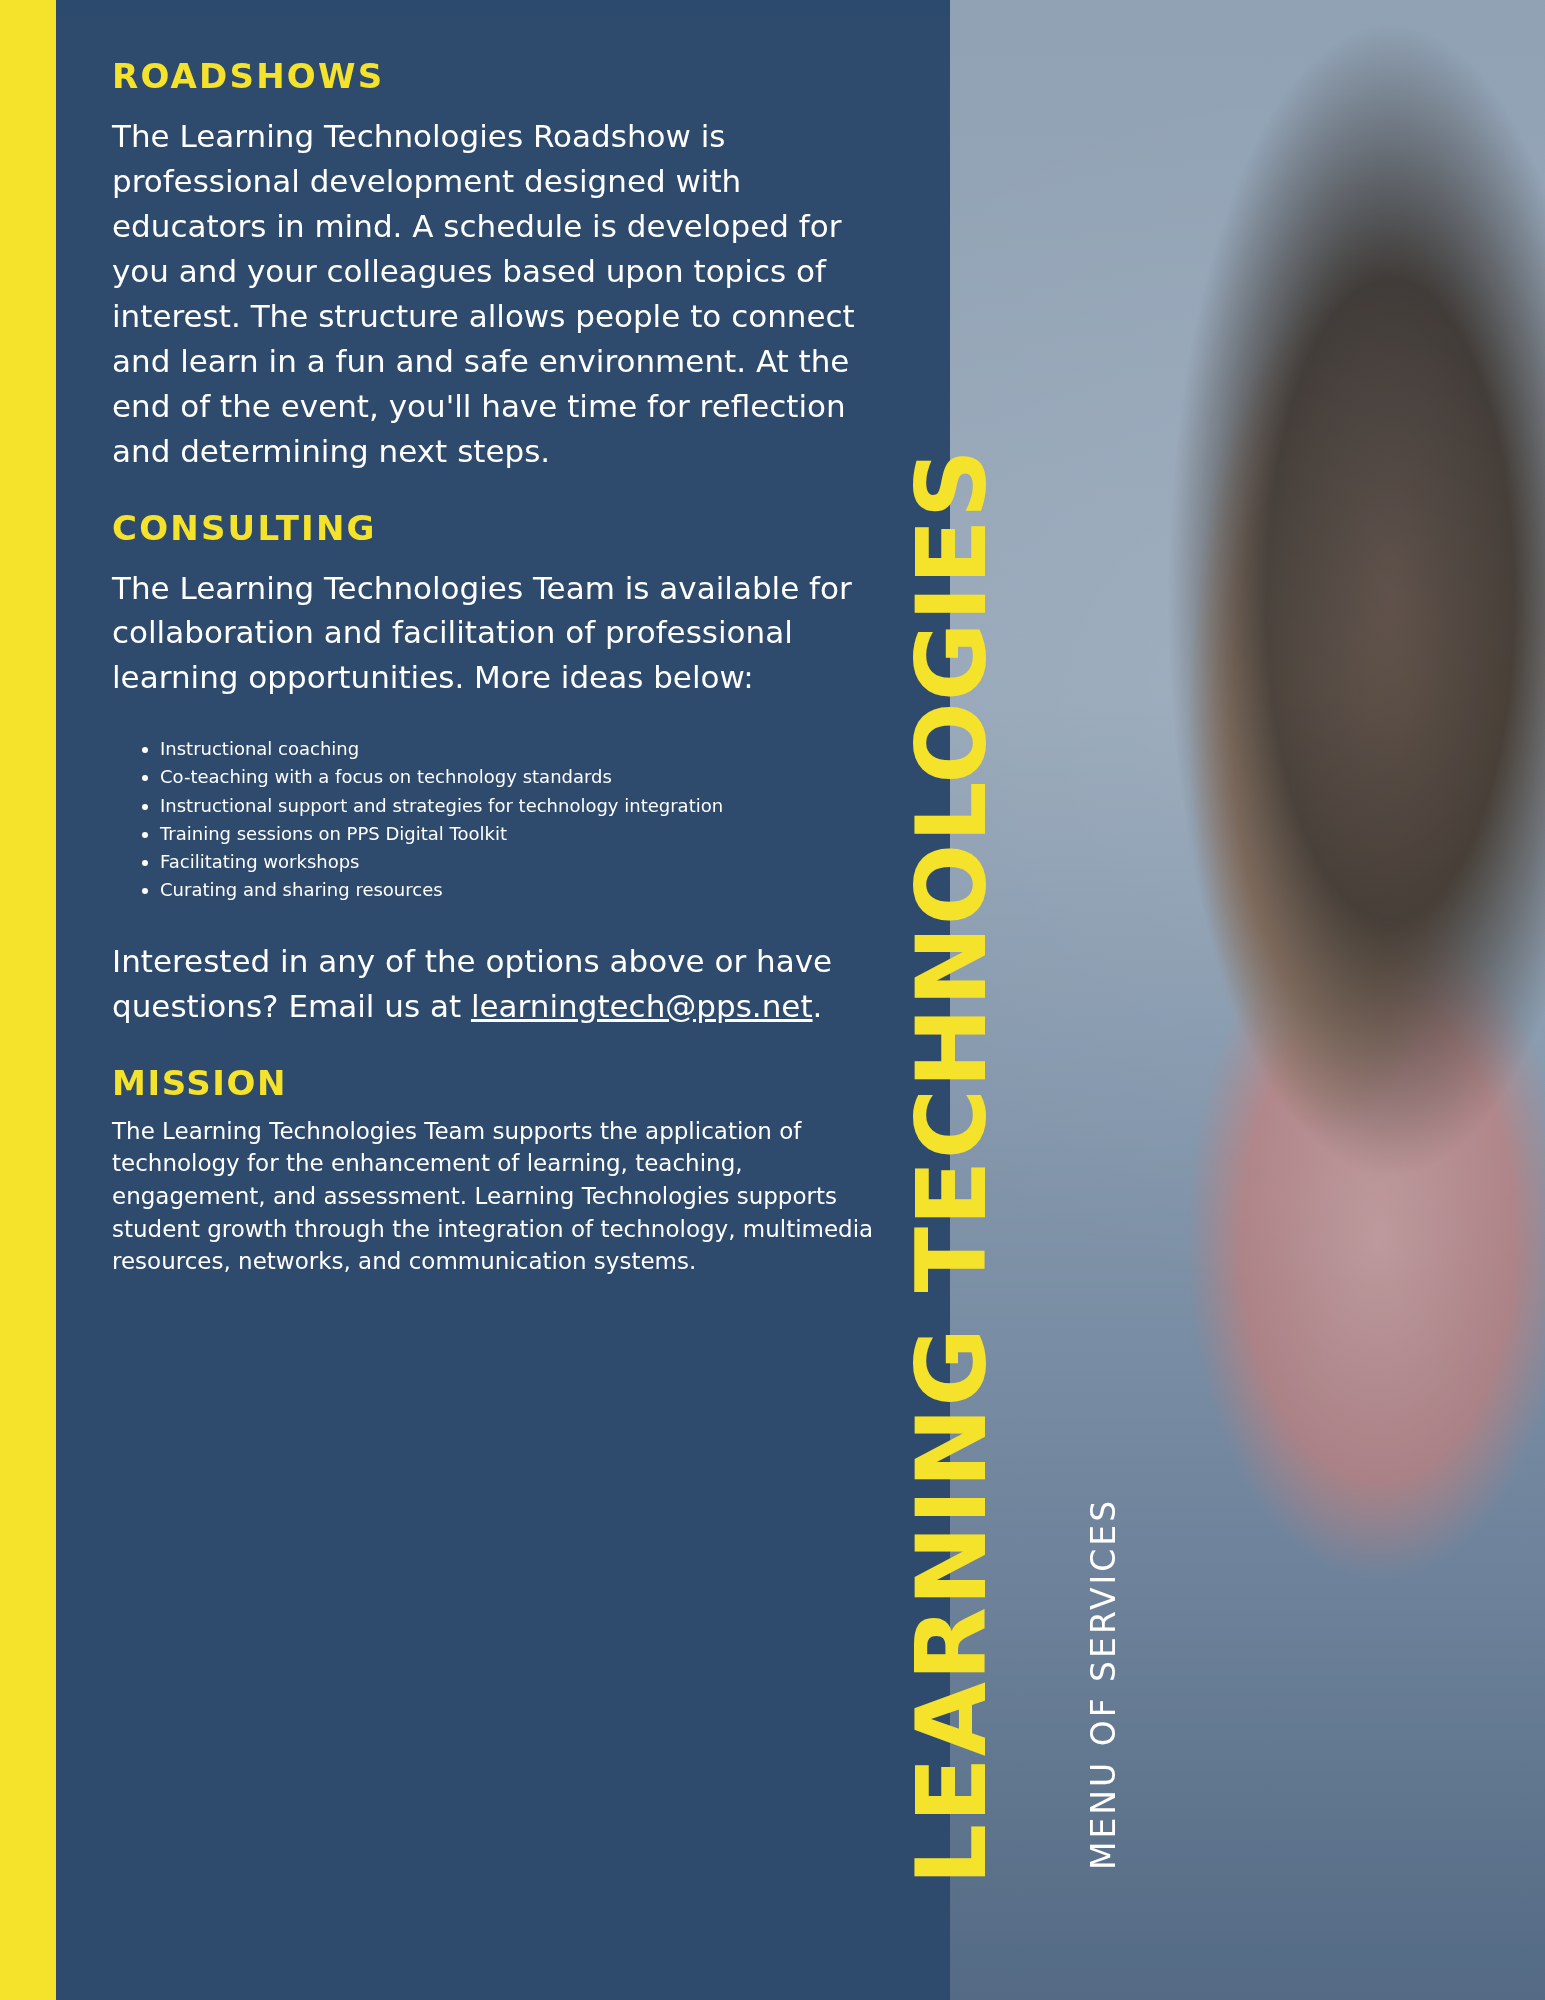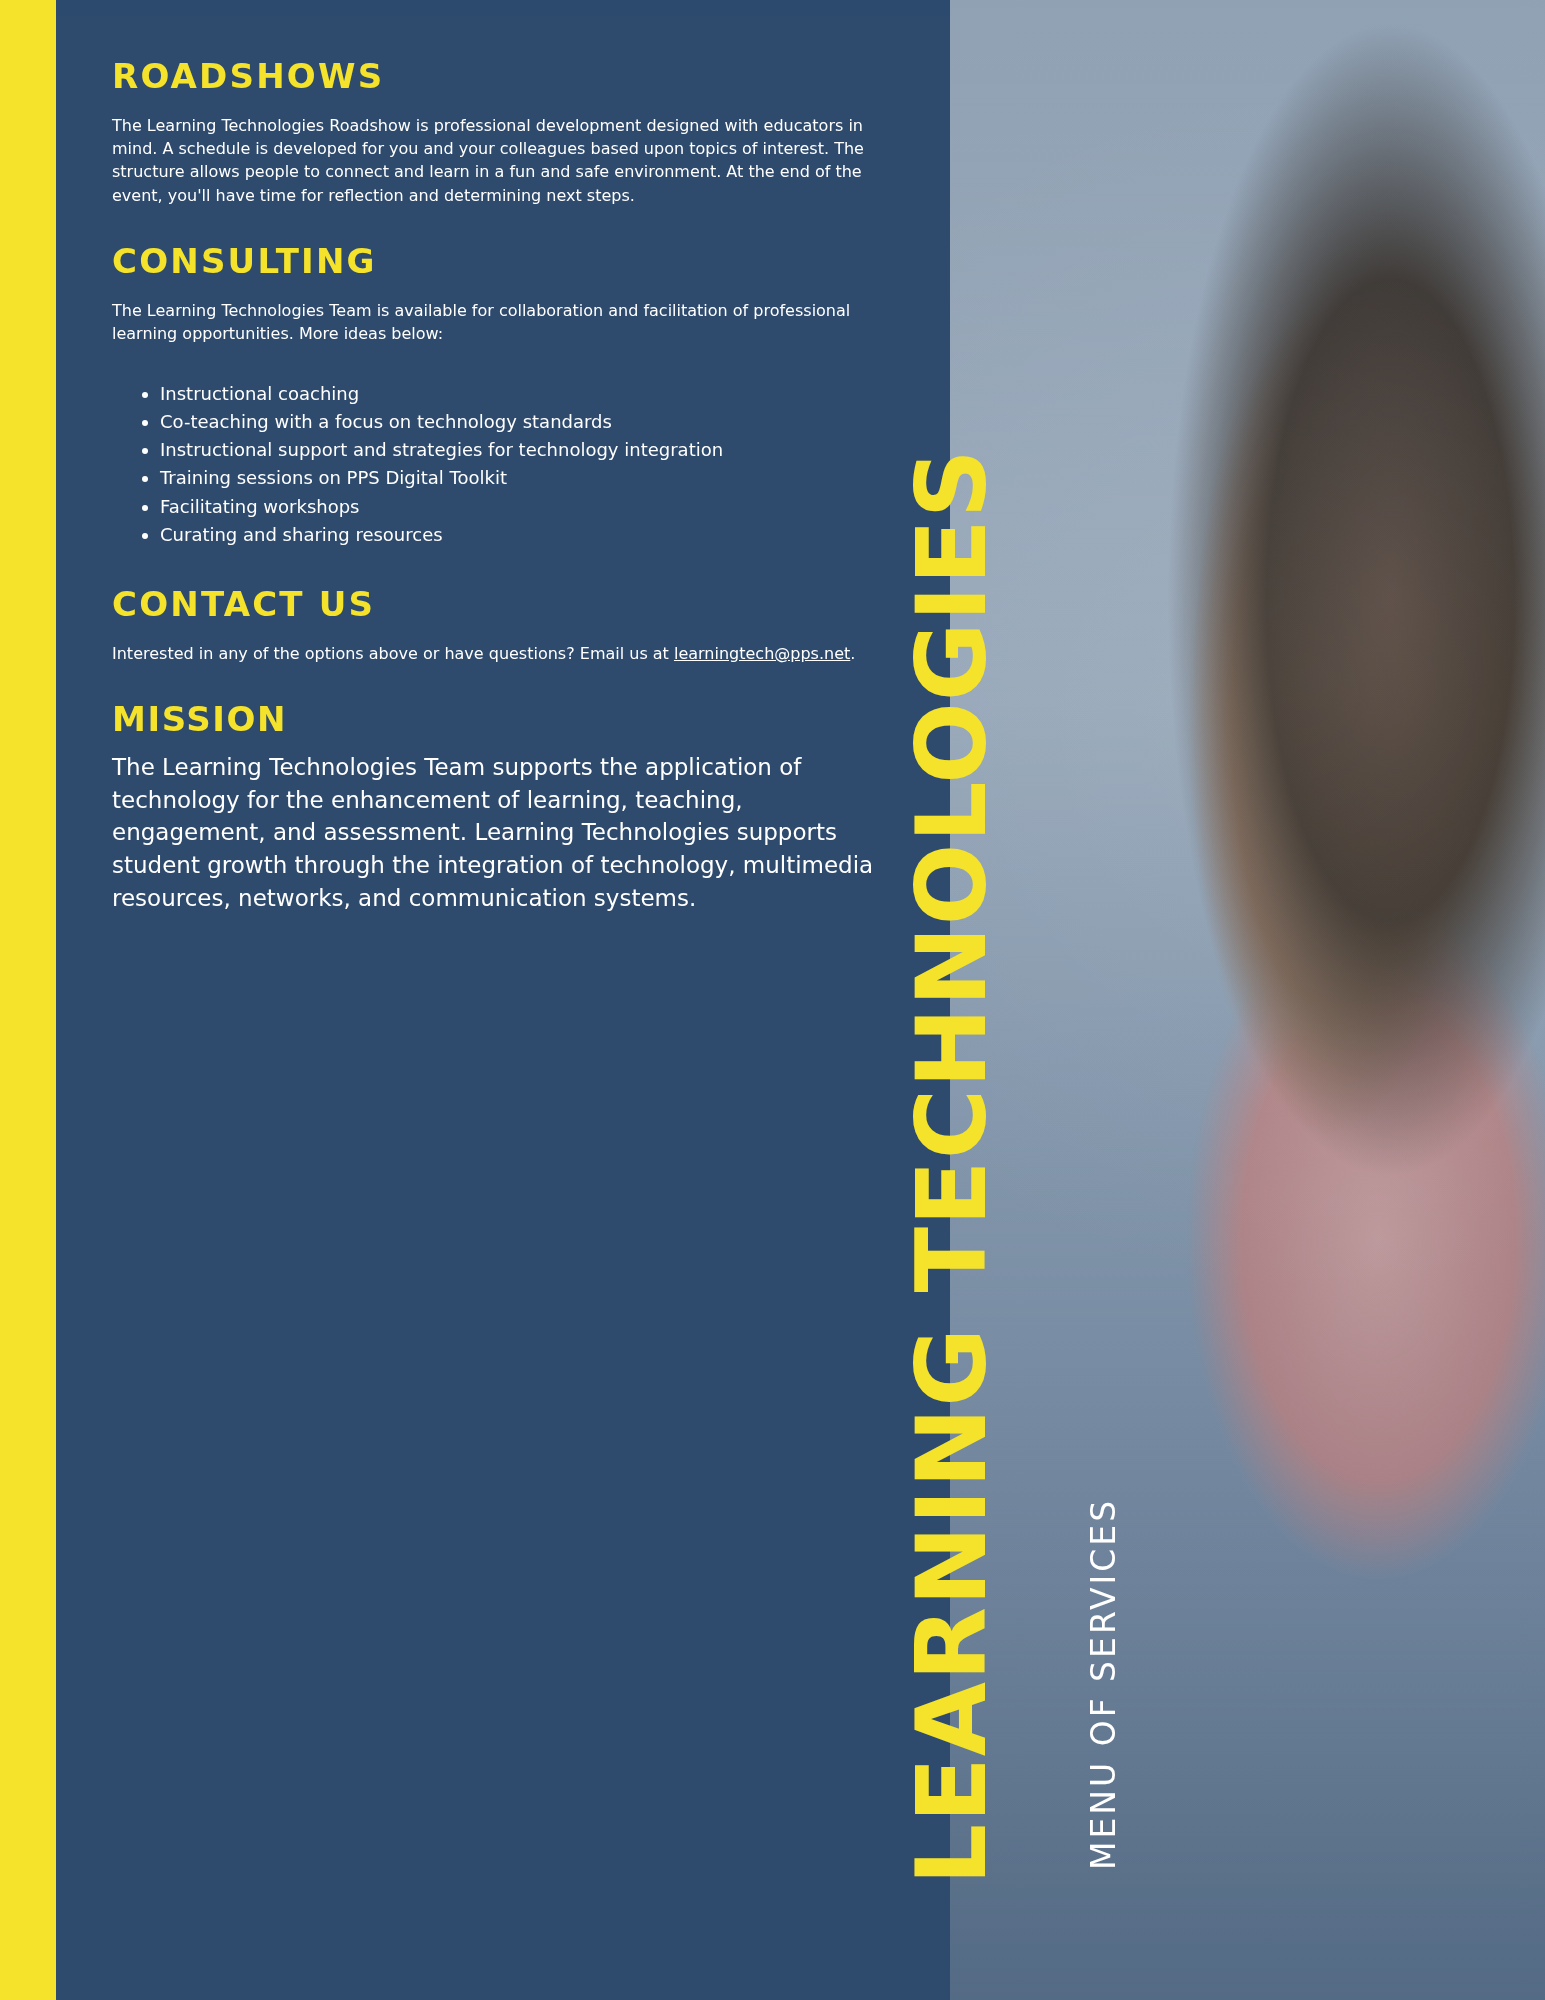--- a/index.html
+++ b/index.html
@@ -146,21 +146,21 @@
     letter-spacing: 2.2px;
     margin: 0 0 18px 0;
   }
   h2.section.small {
     font-size: 34px;
     letter-spacing: 1.6px;
     margin-bottom: 12px;
   }
   p.body {
     color: #ffffff;
-    font-size: 16px;
+    font-size: 31px;
     line-height: 1.45;
     margin: 0 0 34px 0;
     font-weight: 400;
   }
   p.body.tight {
     margin-bottom: 36px;
   }
   p.body.small {
     font-size: 23px;
     line-height: 1.42;
@@ -203,21 +203,20 @@
         <li>Instructional coaching</li>
         <li>Co-teaching with a focus on technology standards</li>
         <li>Instructional support and strategies for technology integration</li>
         <li>Training sessions on PPS Digital Toolkit</li>
         <li>Facilitating workshops</li>
         <li>Curating and sharing resources</li>
       </ul>
     </div>
 
     <div class="block">
-      <h2 class="section">CONTACT US</h2>
       <p class="body"><span>Interested in any of the options above or have questions? Email us at </span><a class="email-link" href="#">learningtech@pps.net</a><span>.</span></p>
     </div>
 
     <div class="block">
       <h2 class="section small">MISSION</h2>
       <p class="body small">The Learning Technologies Team supports the application of technology for the enhancement of learning, teaching, engagement, and assessment. Learning Technologies supports student growth through the integration of technology, multimedia resources, networks, and communication systems.</p>
     </div>
 
   </div>
 

